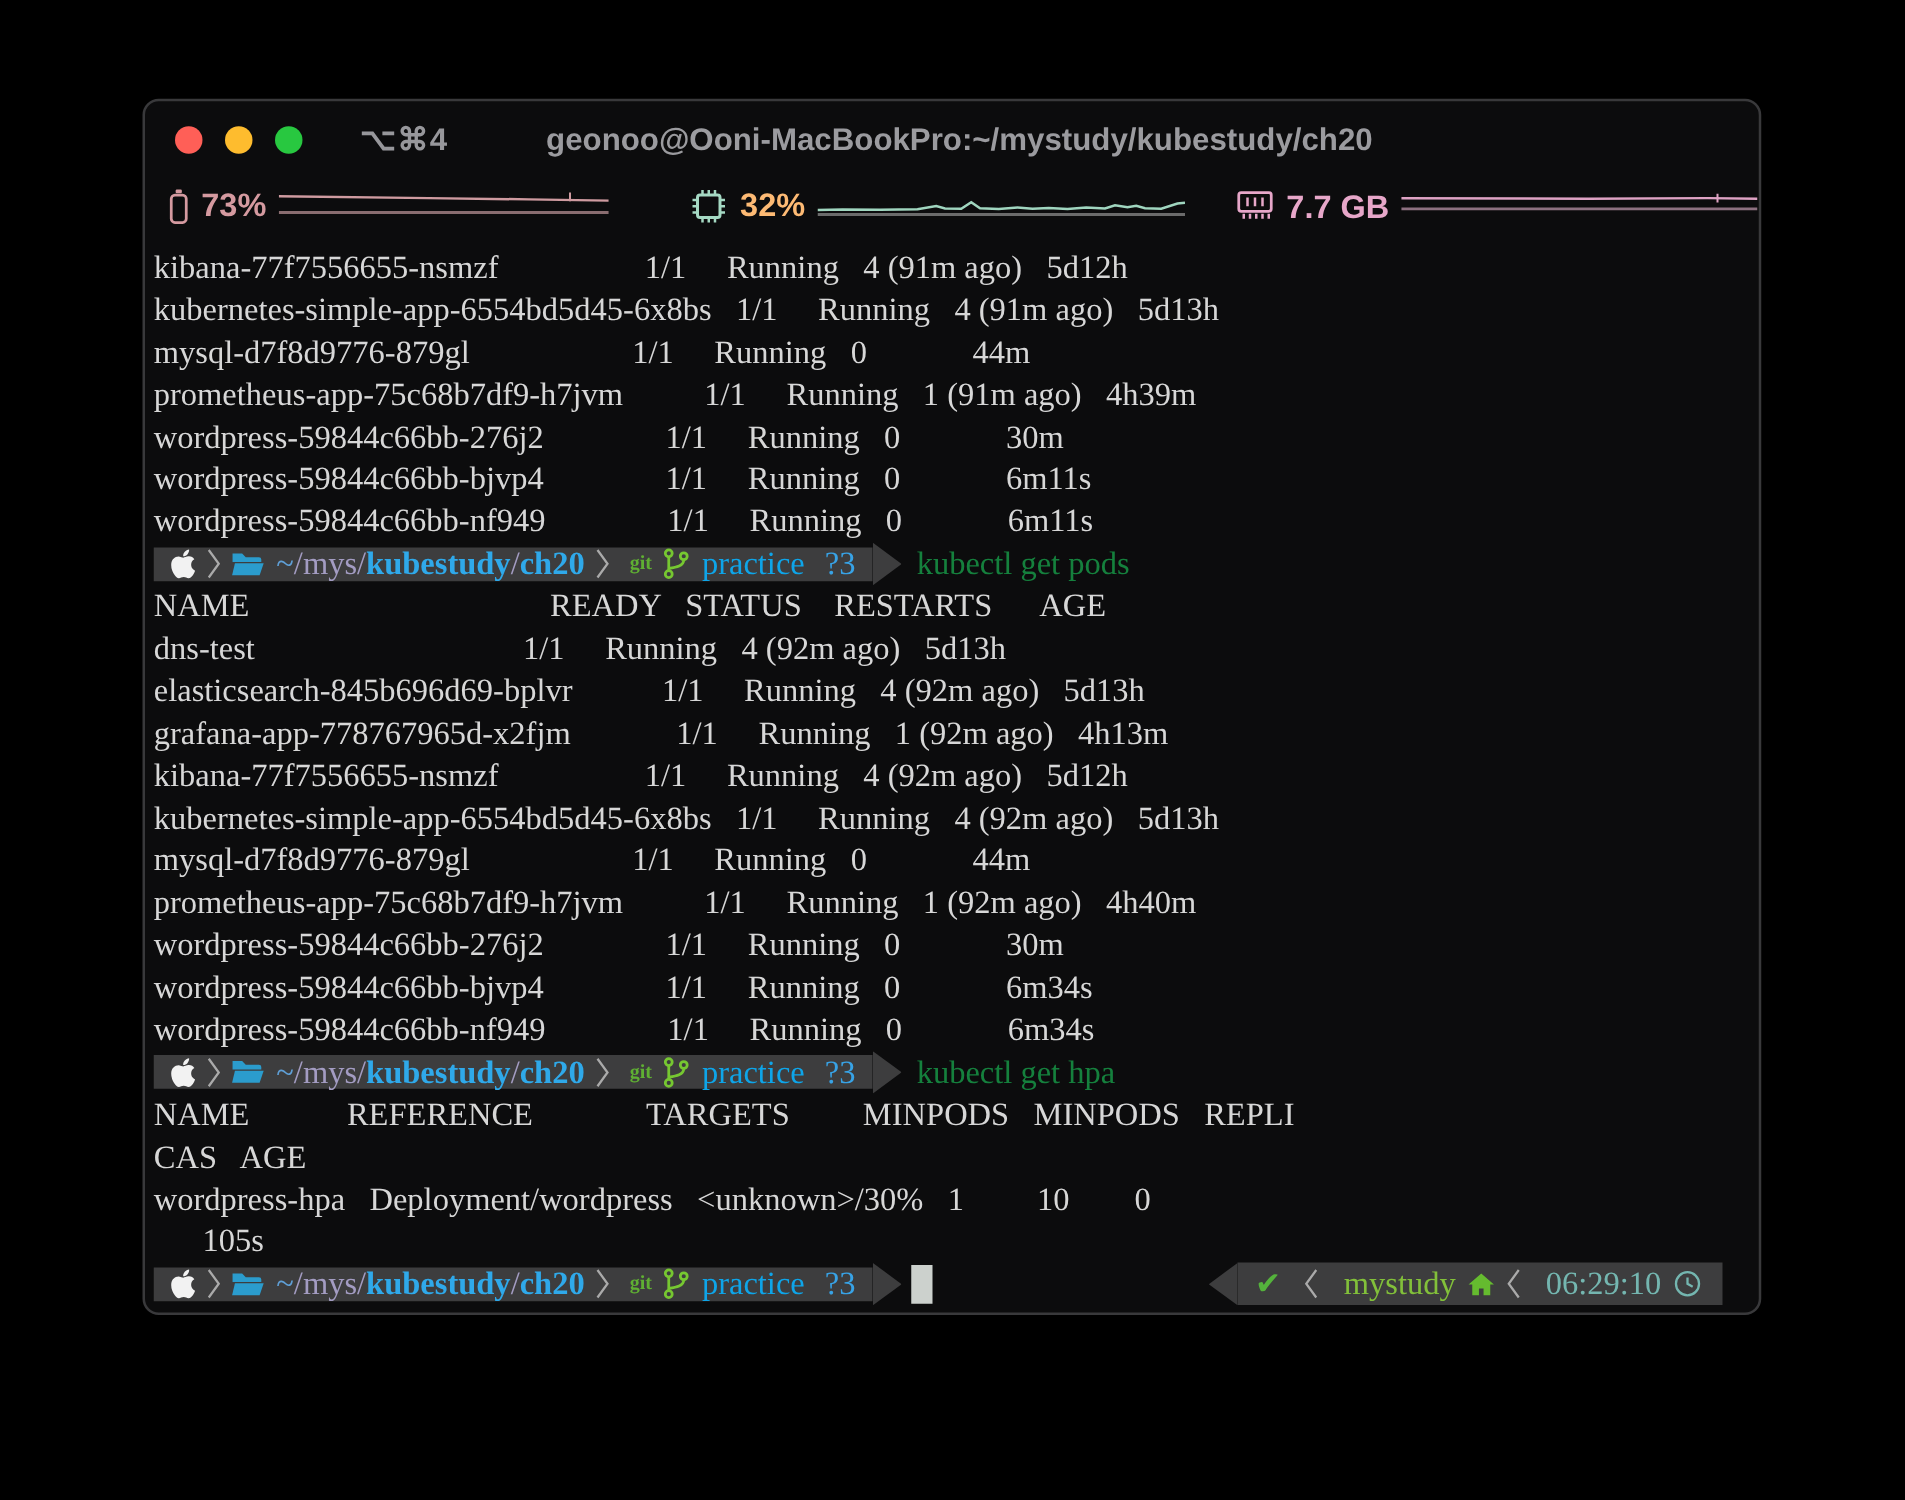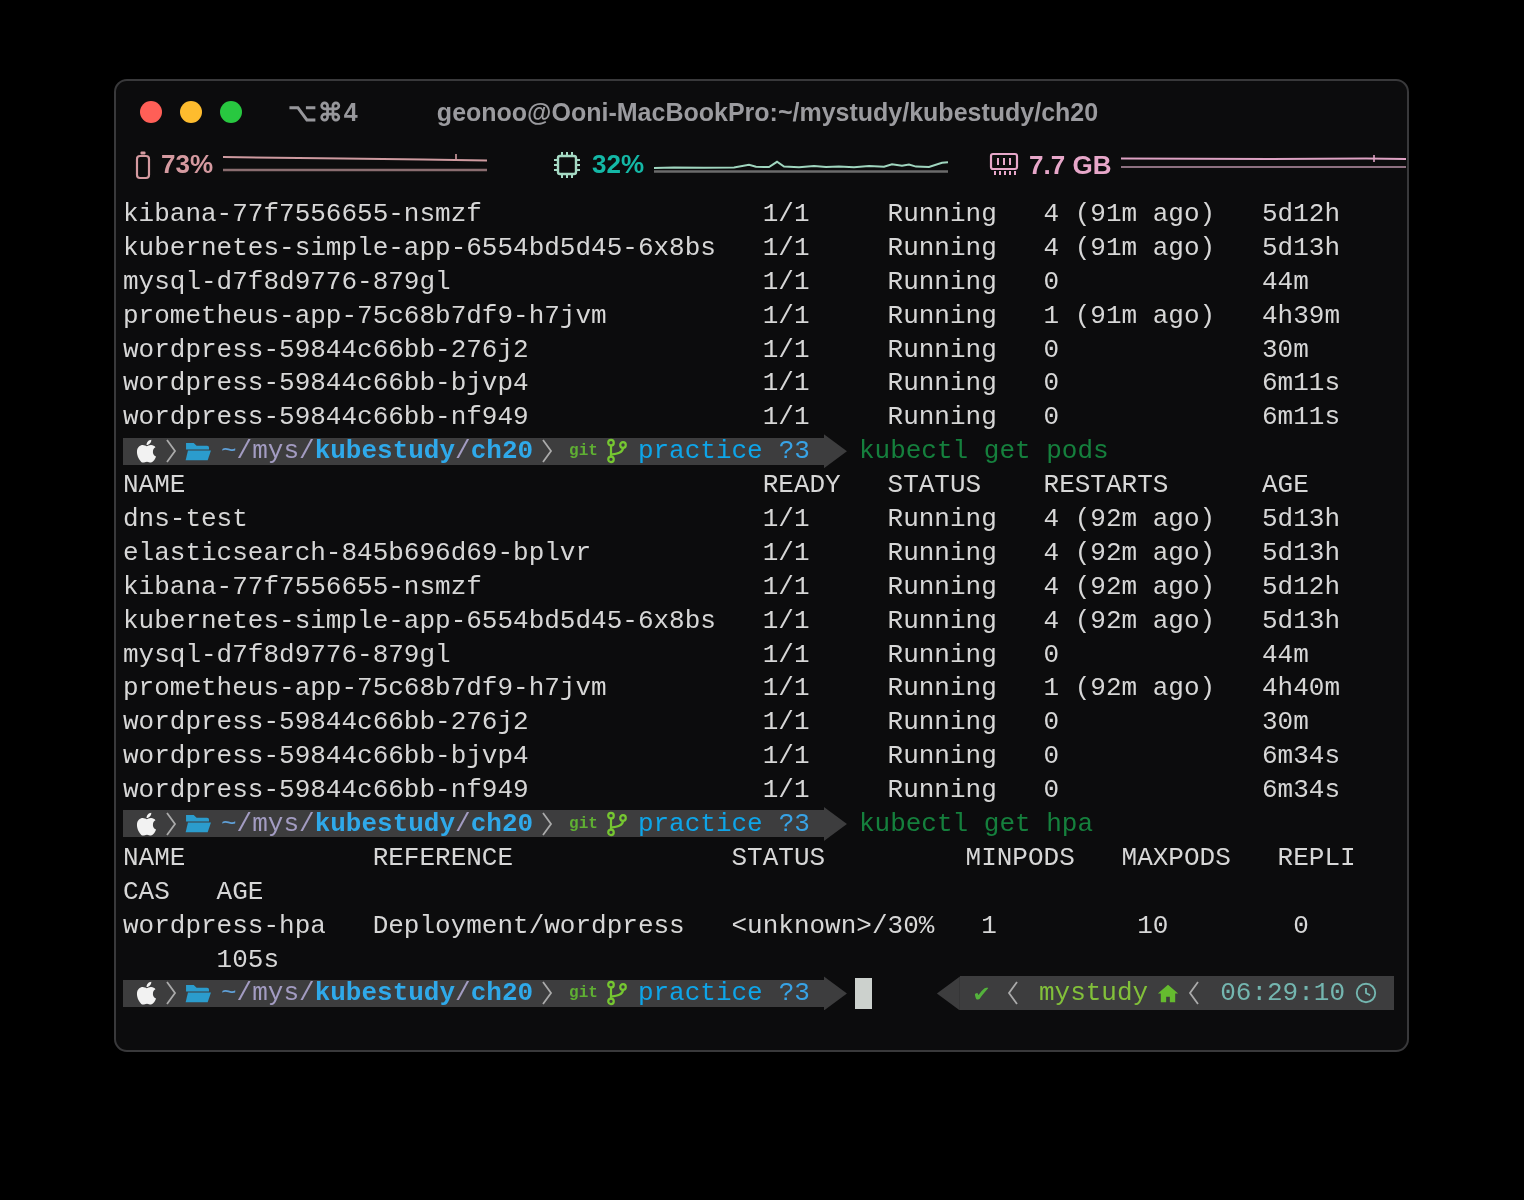--- a/index.html
+++ b/index.html
@@ -14,24 +14,24 @@
   .light{width:22px;height:22px;border-radius:50%;}
   .light.red{background:#ff5f57}.light.yellow{background:#febc2e}.light.green{background:#28c840}
   .shortcut{margin-left:46px;color:#97979b;font-weight:700;font-size:25px;letter-spacing:1px;z-index:2;}
   .wtitle{position:absolute;left:12px;right:0;text-align:center;color:#9b9b9f;
           font-weight:700;font-size:25px;}
   
   .statusbar{height:44px;display:flex;align-items:center;padding:0 14px 0 18px;}
   .widget{display:flex;align-items:flex-start;}
   .glabel{font-weight:600;font-size:26px;margin:0 10px 0 9px;white-space:nowrap;}
   .widget.battery .glabel{color:#d59aa0}
-  .widget.cpu{margin-left:64px}.widget.cpu .glabel{color:#14b8a6}
+  .widget.cpu{margin-left:64px}.widget.cpu .glabel{color:#fdba74}
   .widget.mem{margin-left:40px}.widget.mem .glabel{color:#e7a7c9}
   
-  .term{padding:10px 0 0 7px;font-family:Liberation Mono, monospace;
+  .term{padding:10px 16px 0 7px;font-family:Liberation Serif, serif;
         font-size:26px;color:#d7d7d7;}
   .line{height:33.9px;display:flex;align-items:center;white-space:pre;}
   .rowtext{white-space:pre;}
   
   .pseg{display:flex;align-items:center;background:#3d3d3e;height:27px;
         padding:0 14px 0 13px;}
   .parrow{width:23px;height:33.9px;background:#3d3d3e;
           clip-path:polygon(0 0,100% 50%,0 100%);flex:none;}
   .chev{margin:0 8px;flex:none;}
   .apple{flex:none;}
@@ -142,20 +142,21 @@
       <span class="counter">?3</span>
     </div>
     <div class="parrow"></div>
     <span class="cmd">kubectl get pods</span>
     
     
   </div>
 <div class="line"><span class="rowtext">NAME                                     READY   STATUS    RESTARTS      AGE</span></div>
       <div class="line"><span class="rowtext">dns-test                                 1/1     Running   4 (92m ago)   5d13h</span></div>
       <div class="line"><span class="rowtext">elasticsearch-845b696d69-bplvr           1/1     Running   4 (92m ago)   5d13h</span></div>
+      <div class="line"><span class="rowtext">grafana-app-778767965d-x2fjm             1/1     Running   1 (92m ago)   4h13m</span></div>
       <div class="line"><span class="rowtext">kibana-77f7556655-nsmzf                  1/1     Running   4 (92m ago)   5d12h</span></div>
       <div class="line"><span class="rowtext">kubernetes-simple-app-6554bd5d45-6x8bs   1/1     Running   4 (92m ago)   5d13h</span></div>
       <div class="line"><span class="rowtext">mysql-d7f8d9776-879gl                    1/1     Running   0             44m</span></div>
       <div class="line"><span class="rowtext">prometheus-app-75c68b7df9-h7jvm          1/1     Running   1 (92m ago)   4h40m</span></div>
       <div class="line"><span class="rowtext">wordpress-59844c66bb-276j2               1/1     Running   0             30m</span></div>
       <div class="line"><span class="rowtext">wordpress-59844c66bb-bjvp4               1/1     Running   0             6m34s</span></div>
       <div class="line"><span class="rowtext">wordpress-59844c66bb-nf949               1/1     Running   0             6m34s</span></div>
   <div class="line">
     <div class="pseg">
       <svg class="apple" width="21" height="26" viewBox="0 0 384 512">
@@ -180,21 +181,21 @@
         <path d="M6.5 8v12 M19.5 10.5c0 5.5-6.5 6.5-13 7.5" fill="none" stroke="#76c731" stroke-width="2.4"></path>
       </svg>
       <span class="branch">practice</span>
       <span class="counter">?3</span>
     </div>
     <div class="parrow"></div>
     <span class="cmd">kubectl get hpa</span>
     
     
   </div>
-<div class="line"><span class="rowtext">NAME            REFERENCE              STATUS         MINPODS   MAXPODS   REPLI</span></div>
+<div class="line"><span class="rowtext">NAME            REFERENCE              TARGETS         MINPODS   MINPODS   REPLI</span></div>
       <div class="line"><span class="rowtext">CAS   AGE</span></div>
       <div class="line"><span class="rowtext">wordpress-hpa   Deployment/wordpress   &lt;unknown&gt;/30%   1         10        0</span></div>
       <div class="line"><span class="rowtext">      105s</span></div>
   <div class="line">
     <div class="pseg">
       <svg class="apple" width="21" height="26" viewBox="0 0 384 512">
         <path fill="#f2f2f2" d="M318.7 268.7c-.2-36.7 16.4-64.4 50-84.8-18.8-26.9-47.2-41.7-84.7-44.6-35.5-2.8-74.3 20.7-88.5 20.7-15 0-49.4-19.7-76.4-19.7C63.3 140.3 4 184.8 4 275.5q0 40.3 14.4 83.3c12.8 36.7 59 126.7 107.2 125.2 25.2-.6 43-17.9 75.8-17.9 31.8 0 48.3 17.9 76.4 17.9 48.6-.7 90.4-82.5 102.6-119.3-65.2-30.7-61.7-90-61.7-96zm-56.6-164.2c27.3-32.4 24.8-61.9 24-72.5-24.1 1.4-52 16.4-67.9 34.9-17.5 19.8-27.8 44.3-25.6 71.9 26.1 2 49.9-11.4 69.5-34.3z"></path>
       </svg>
       <svg class="chev" width="12" height="28" viewBox="0 0 12 28">
         <path d="M2 3 L10 14 L2 25" fill="none" stroke="#aaaaaa" stroke-width="1.8"></path>

